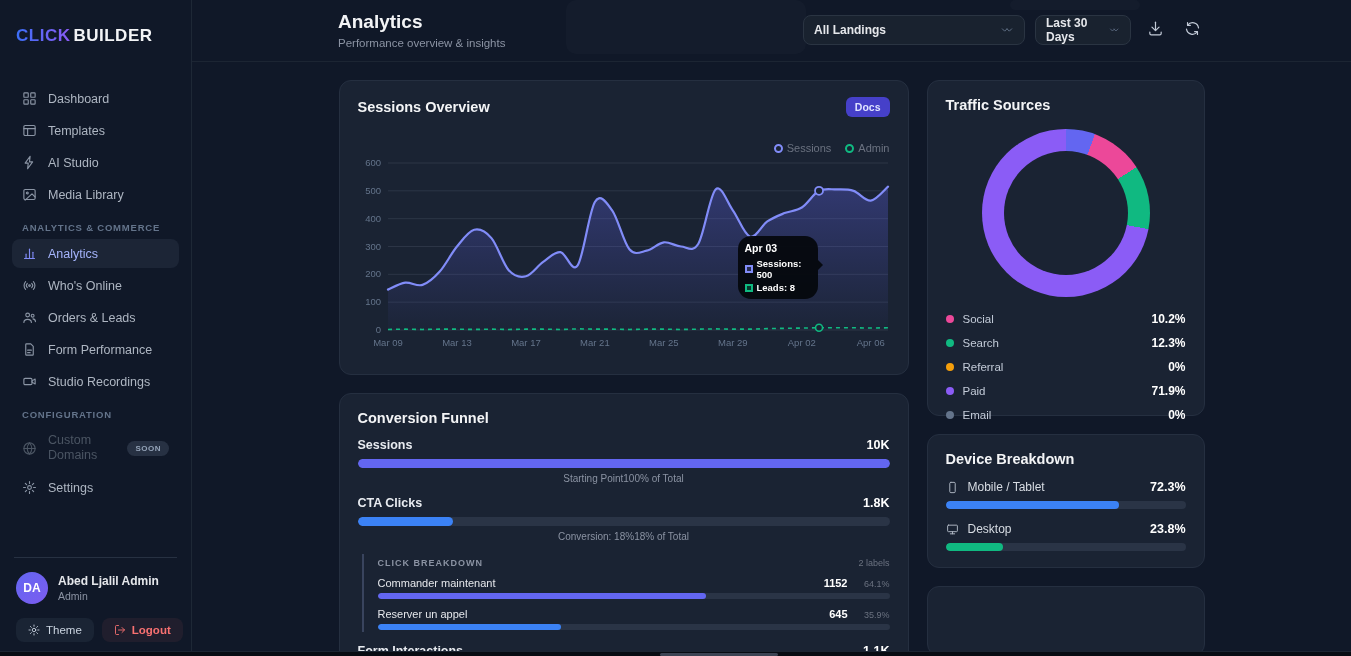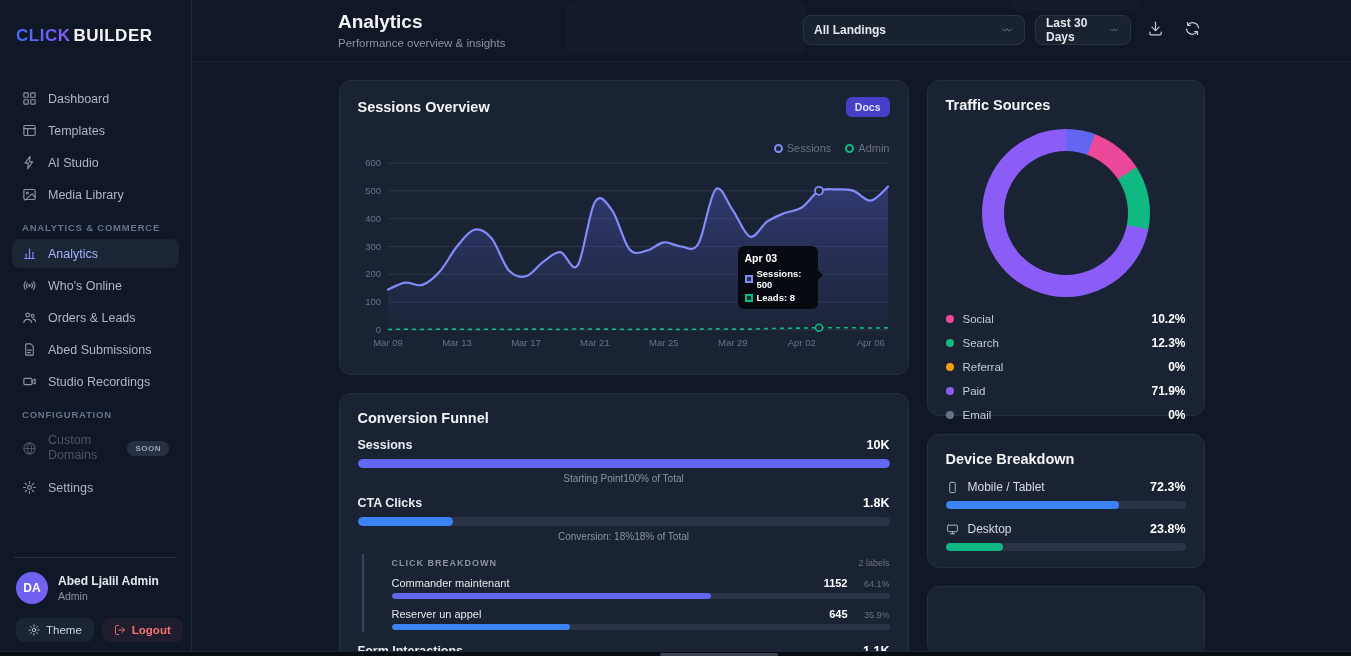--- a/index.html
+++ b/index.html
@@ -52,35 +52,35 @@
   .card { background:#1a2333; border:1px solid #252f40; border-radius:12px; padding:16px 18px; position:relative; }
   .card-title { font-size:14.5px; font-weight:bold; color:#f3f4f6; }
 
   
   .sess-card { height:295px; overflow:hidden; }
   .sess-head { display:flex; justify-content:space-between; align-items:center; }
   .docs-btn { background:#4640c9; color:#dfe3ff; font-size:10.5px; font-weight:bold; border:none; border-radius:6px; padding:4px 9px; cursor:pointer; }
   .chart-legend { display:flex; justify-content:flex-end; gap:14px; margin-top:24px; height:14px; }
   .leg-item { display:flex; align-items:center; gap:4px; font-size:11px; color:#6b7280; cursor:pointer; }
   .leg-ring { width:9px; height:9px; border-radius:50%; border:2.5px solid #818cf8; }
-  .tooltip { position:absolute; left:398px; top:165px; width:80px; background:rgba(5,8,14,0.95); border-radius:6px; padding:6px 7px; z-index:5; }
+  .tooltip { position:absolute; left:398px; top:155px; width:80px; background:rgba(5,8,14,0.95); border-radius:13px; padding:6px 7px; z-index:5; }
   .tooltip:after { content:""; position:absolute; right:-5px; top:24px; border-top:5px solid transparent; border-bottom:5px solid transparent; border-left:5px solid rgba(5,8,14,0.95); }
   .tt-date { font-size:10.5px; font-weight:bold; color:#fff; margin-bottom:4px; }
   .tt-row { display:flex; align-items:center; gap:4px; font-size:9.5px; font-weight:bold; color:#fff; margin-top:2px; }
   .tt-swatch { width:8px; height:8px; border:2px solid; flex-shrink:0; }
 
   
   .step { margin-top:12px; }
   .step-head { display:flex; justify-content:space-between; align-items:baseline; }
   .step-label { font-size:12.5px; font-weight:bold; color:#e8ebf0; }
   .step-value { font-size:12.5px; font-weight:bold; color:#fff; }
   .track { background:#2a3446; border-radius:5px; height:9px; margin-top:7px; overflow:hidden; }
   .fillbar { height:100%; border-radius:5px; }
   .step-notes { display:flex; justify-content:center; font-size:10px; color:#8b93a3; margin-top:5px; }
-  .breakdown { margin:12px 0 0 4px; padding:4px 0 2px 28px; border-left:2px solid #39445e; }
+  .breakdown { margin:12px 0 0 4px; padding:4px 0 2px 14px; border-left:2px solid #39445e; }
   .bd-head { display:flex; justify-content:space-between; align-items:center; }
   .bd-title { font-size:9px; font-weight:bold; letter-spacing:1px; color:#8b93a3; }
   .bd-count { font-size:9px; color:#6b7280; }
   .bd-item { margin-top:9px; }
   .bd-row { display:flex; align-items:baseline; }
   .bd-label { font-size:11px; color:#e5e7eb; flex:1; }
   .bd-value { font-size:11px; font-weight:bold; color:#fff; }
   .bd-pct { font-size:9px; color:#6b7280; width:42px; text-align:right; }
   .track.thin { height:6px; margin-top:4px; }
 
@@ -179,21 +179,21 @@
           <circle cx="17" cy="9" r="2.3"></circle>
           <path d="M17.5 14.2c2.3.3 4 2 4 4.3"></path>
         </svg>
       <span>Orders &amp; Leads</span>
     </div>
     <div class="nav-item">
       <svg viewBox="0 0 24 24">
           <path d="M14 3H7a1 1 0 0 0-1 1v16a1 1 0 0 0 1 1h10a1 1 0 0 0 1-1V7l-4-4z"></path>
           <path d="M9 13h6M9 17h4"></path>
         </svg>
-      <span>Abed Submissions</span>
+      <span>Form Performance</span>
     </div>
     <div class="nav-item">
       <svg viewBox="0 0 24 24">
           <rect x="3" y="7" width="13" height="10" rx="2"></rect>
           <path d="m16 11 5-3v8l-5-3z"></path>
         </svg>
       <span>Studio Recordings</span>
     </div>
 
     <div class="nav-section">CONFIGURATION</div>

